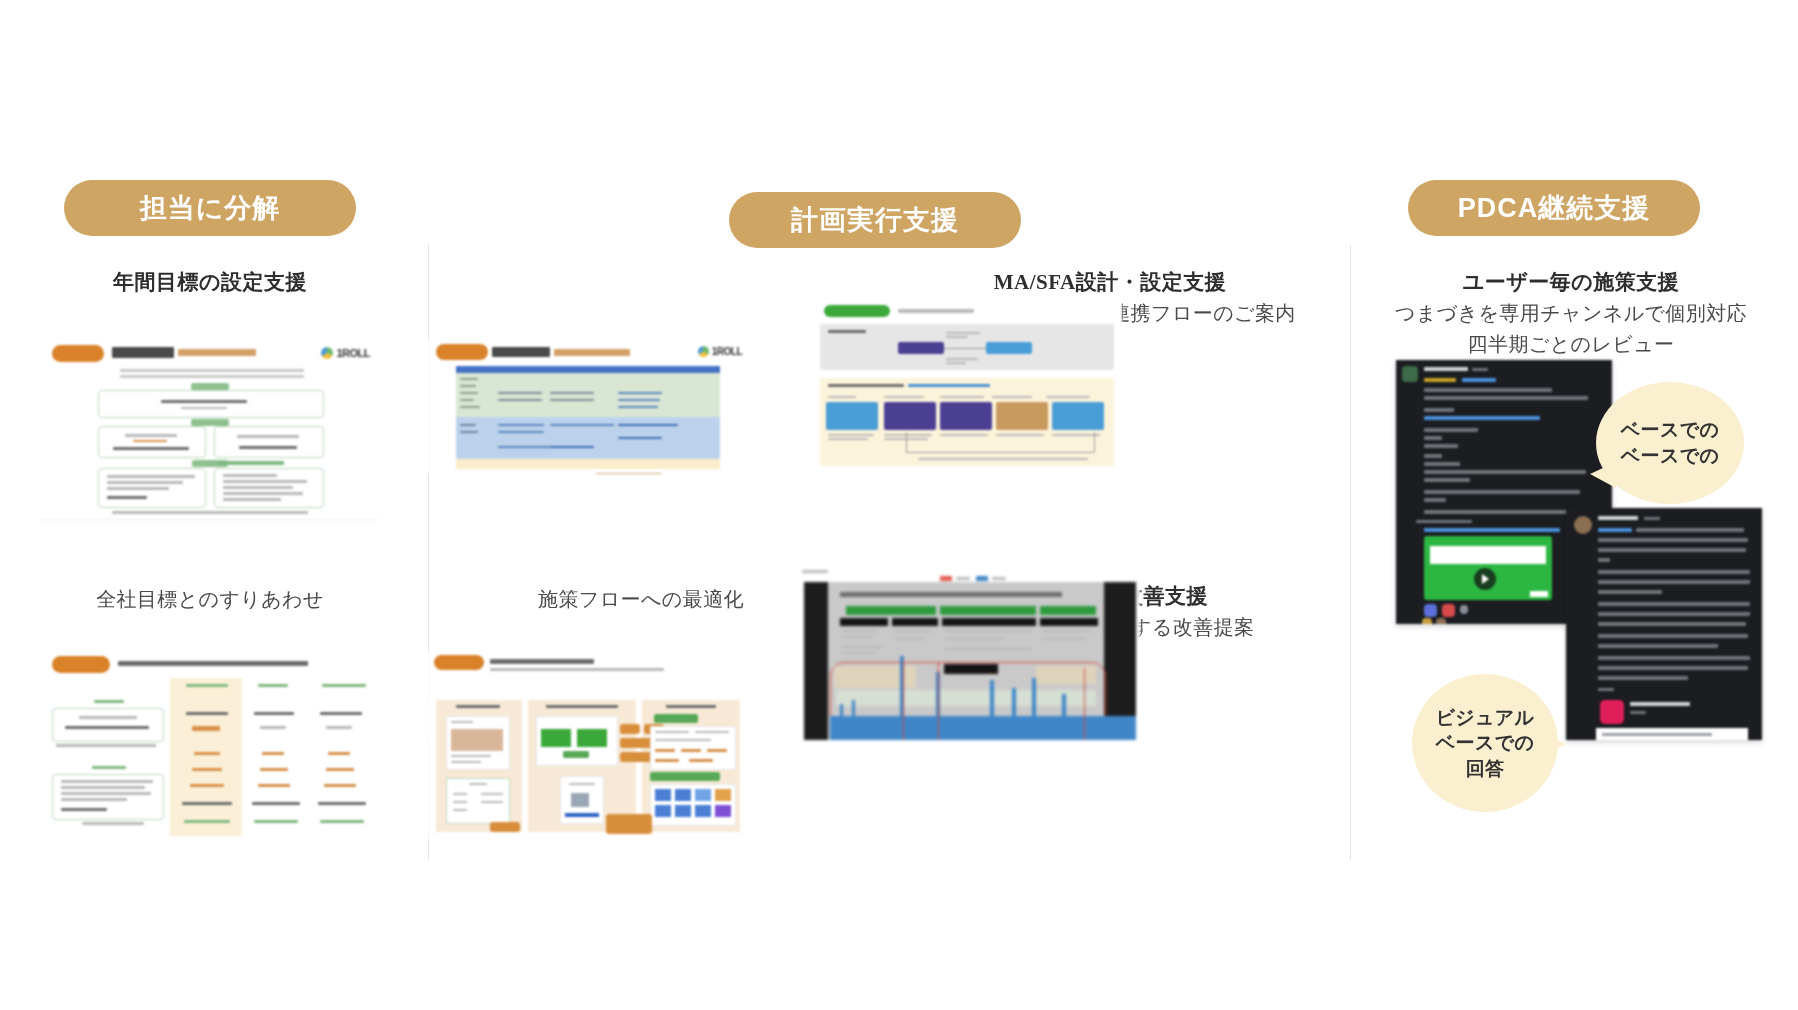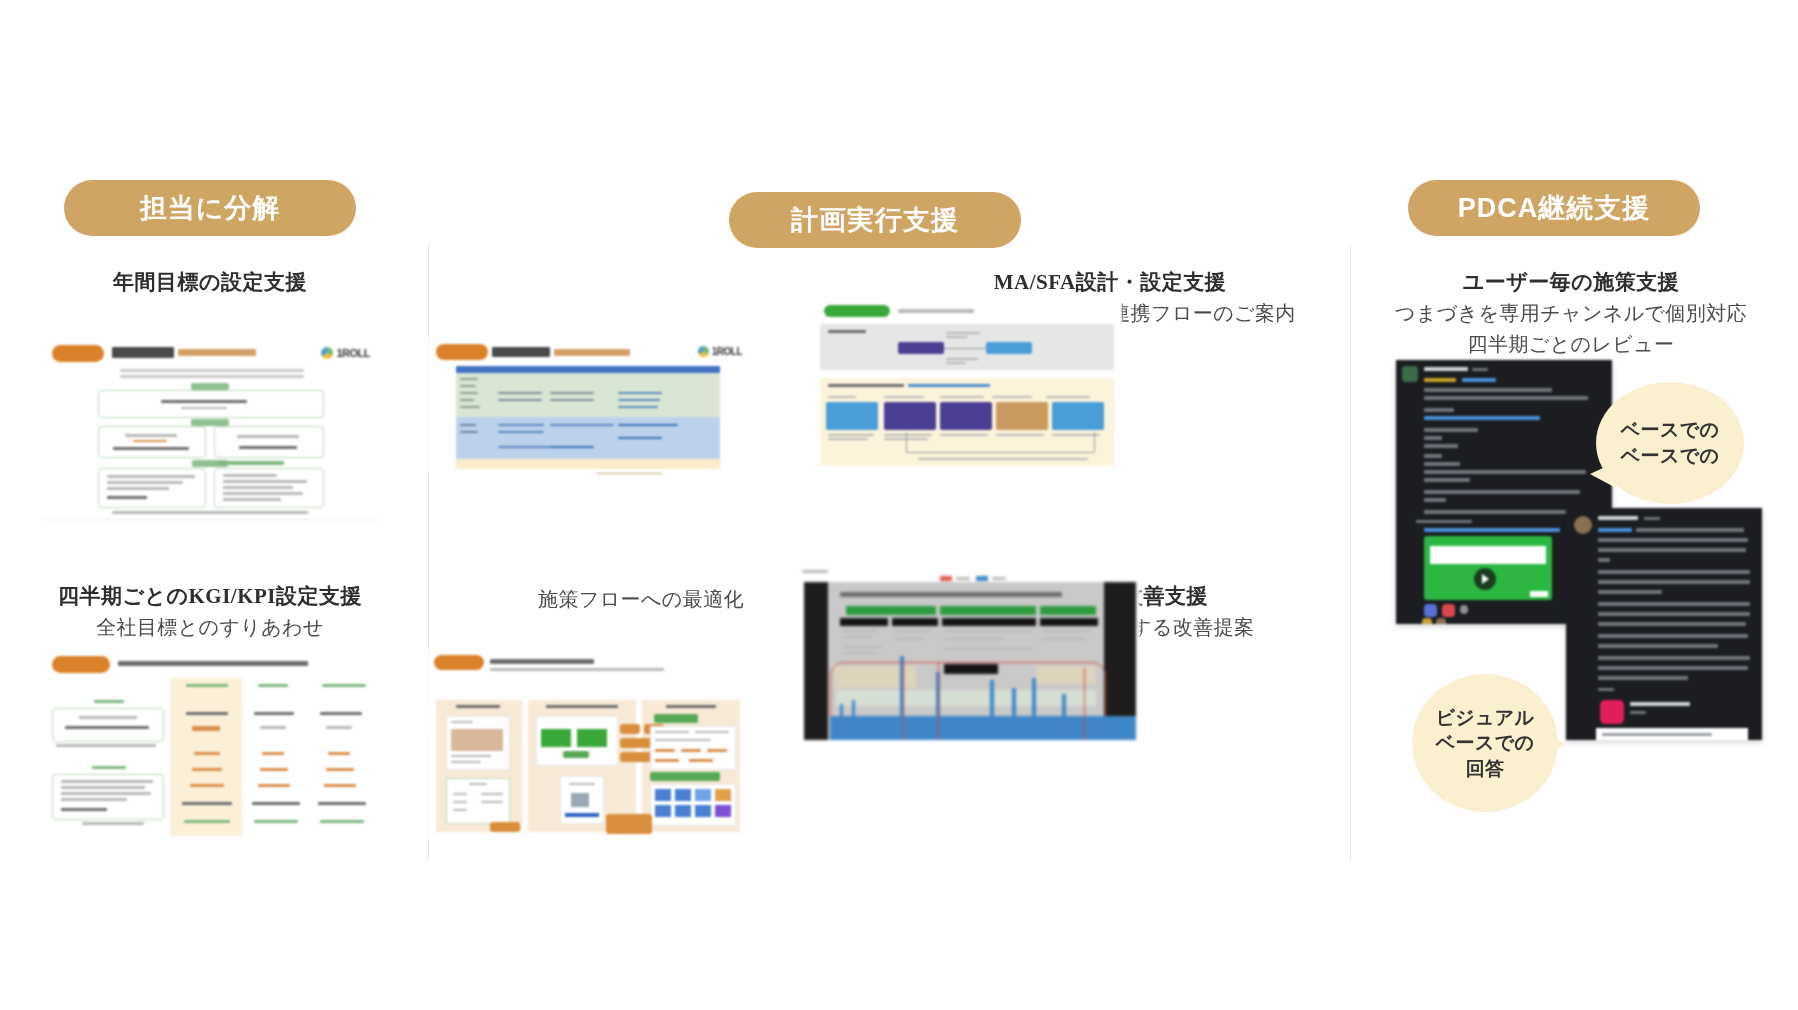--- a/index.html
+++ b/index.html
@@ -231,21 +231,20 @@
       <div class="tl" style="left:8px;top:11px;width:84px;"></div>
       <div class="tl" style="left:8px;top:17px;width:70px;"></div>
       <div class="tl" style="left:8px;top:23px;width:80px;"></div>
       <div class="tl" style="left:8px;top:29px;width:58px;"></div>
     </div>
     <div class="tl" style="left:70px;top:173px;width:196px;"></div>
     <div style="position:absolute;left:0;bottom:4px;width:100%;height:1px;background:#eee;"></div>
   </div>
 
   <div class="item i-e">
-    <div class="h">四半期ごとのKGI/KPI設定支援</div>
     <div class="s">全社目標とのすりあわせ</div>
   </div>
 
   <div class="thumb t2 blur">
     <div class="badge-o" style="left:10px;top:6px;width:58px;height:17px;"></div>
     <div class="tl dk" style="left:76px;top:11px;width:190px;height:5px;"></div>
 
     <div class="hl-col" style="left:128px;top:28px;width:72px;height:158px;"></div>
 
     <div class="tl gn" style="left:144px;top:34px;width:42px;"></div>

